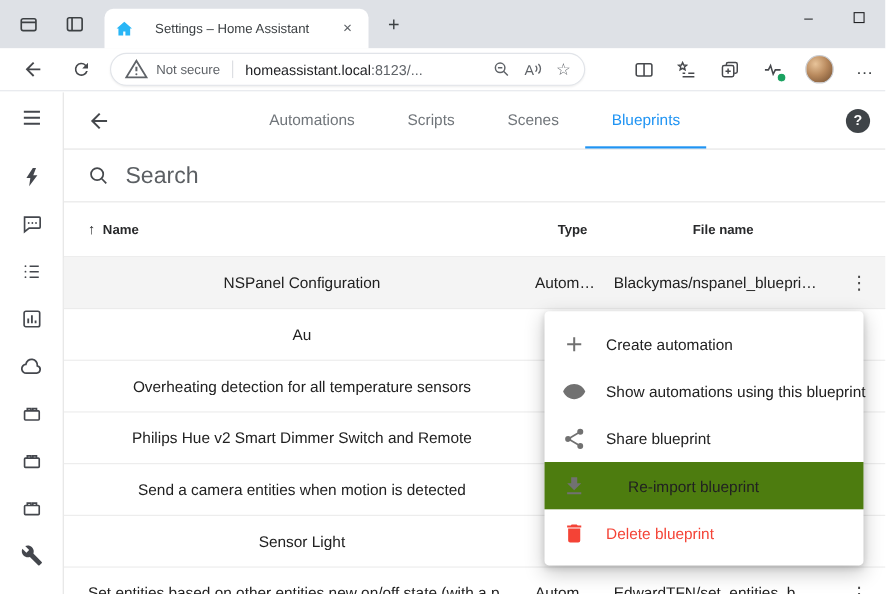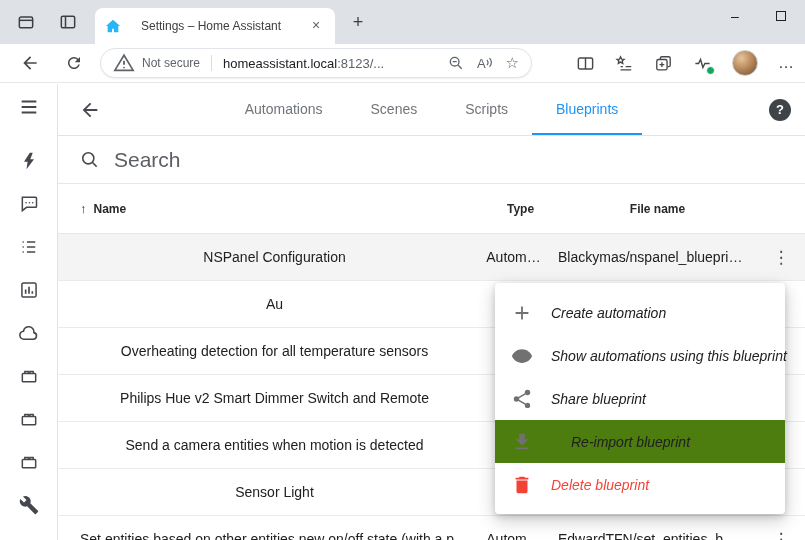--- a/index.html
+++ b/index.html
@@ -53,21 +53,21 @@
 
   .table-header { height:50px; display:grid; grid-template-columns:403px 75px 1fr 48px; align-items:center; padding-left:22px; border-bottom:1px solid #e6e6e6; font-size:12px; font-weight:bold; color:#28292b; }
   .th-name { display:flex; align-items:center; gap:7px; }
   .sort-arrow { font-size:13px; color:#28292b; }
   .trow { height:47px; display:grid; grid-template-columns:403px 75px 1fr 48px; align-items:center; padding-left:22px; border-bottom:1px solid #ebebeb; font-size:14px; color:#212121; }
   .trow.hovered { background:#f4f4f4; }
   .cell { white-space:nowrap; overflow:hidden; text-overflow:ellipsis; padding-right:14px; }
   .dots { justify-self:center; font-size:17px; color:#4a4a4a; line-height:1; }
 
   
-  .ctx { position:absolute; left:495px; top:283px; width:290px; background:#fff; border-radius:4px; padding:8px 0; box-shadow:0 6px 18px rgba(0,0,0,.22), 0 2px 6px rgba(0,0,0,.14); z-index:10;font-style:italic; }
+  .ctx { position:absolute; left:495px; top:283px; width:290px; background:#fff; border-radius:4px; padding:8px 0; box-shadow:0 6px 18px rgba(0,0,0,.22), 0 2px 6px rgba(0,0,0,.14); z-index:10; }
   .ctx-item { height:43px; display:flex; align-items:center; gap:18px; padding:0 16px; font-size:14px; color:#212121; white-space:nowrap; }
   .ctx-item.hovered { background:#4d7c0f;gap:38px; }
   .ctx-item.danger { color:#f44336; }
   .mi { width:22px; height:22px; flex:0 0 22px; }
 
   svg { display:block; }
 </style>
 </head>
 <body>
 
@@ -230,22 +230,22 @@
     <div class="main">
 
       <div class="ha-header">
         <div class="ha-back">
           <svg width="22" height="22" viewBox="0 0 24 24">
               <path fill="#45484c" d="M20 11v2H7.83l5.59 5.59L12 20l-8-8 8-8 1.42 1.41L7.83 11H20Z"></path>
             </svg>
         </div>
         <div class="ha-tabs">
           <div class="ha-tab">Automations</div>
+          <div class="ha-tab">Scripts</div>
           <div class="ha-tab">Scenes</div>
-          <div class="ha-tab">Scripts</div>
           <div class="ha-tab active">Blueprints</div>
         </div>
         <div class="help-btn">?</div>
       </div>
 
       <div class="search-row">
         <svg width="19" height="19" viewBox="0 0 24 24" fill="none" stroke="#45484c" stroke-width="2">
             <circle cx="10.5" cy="10.5" r="7"></circle>
             <path d="M15.8 15.8 21 21"></path>
           </svg>

